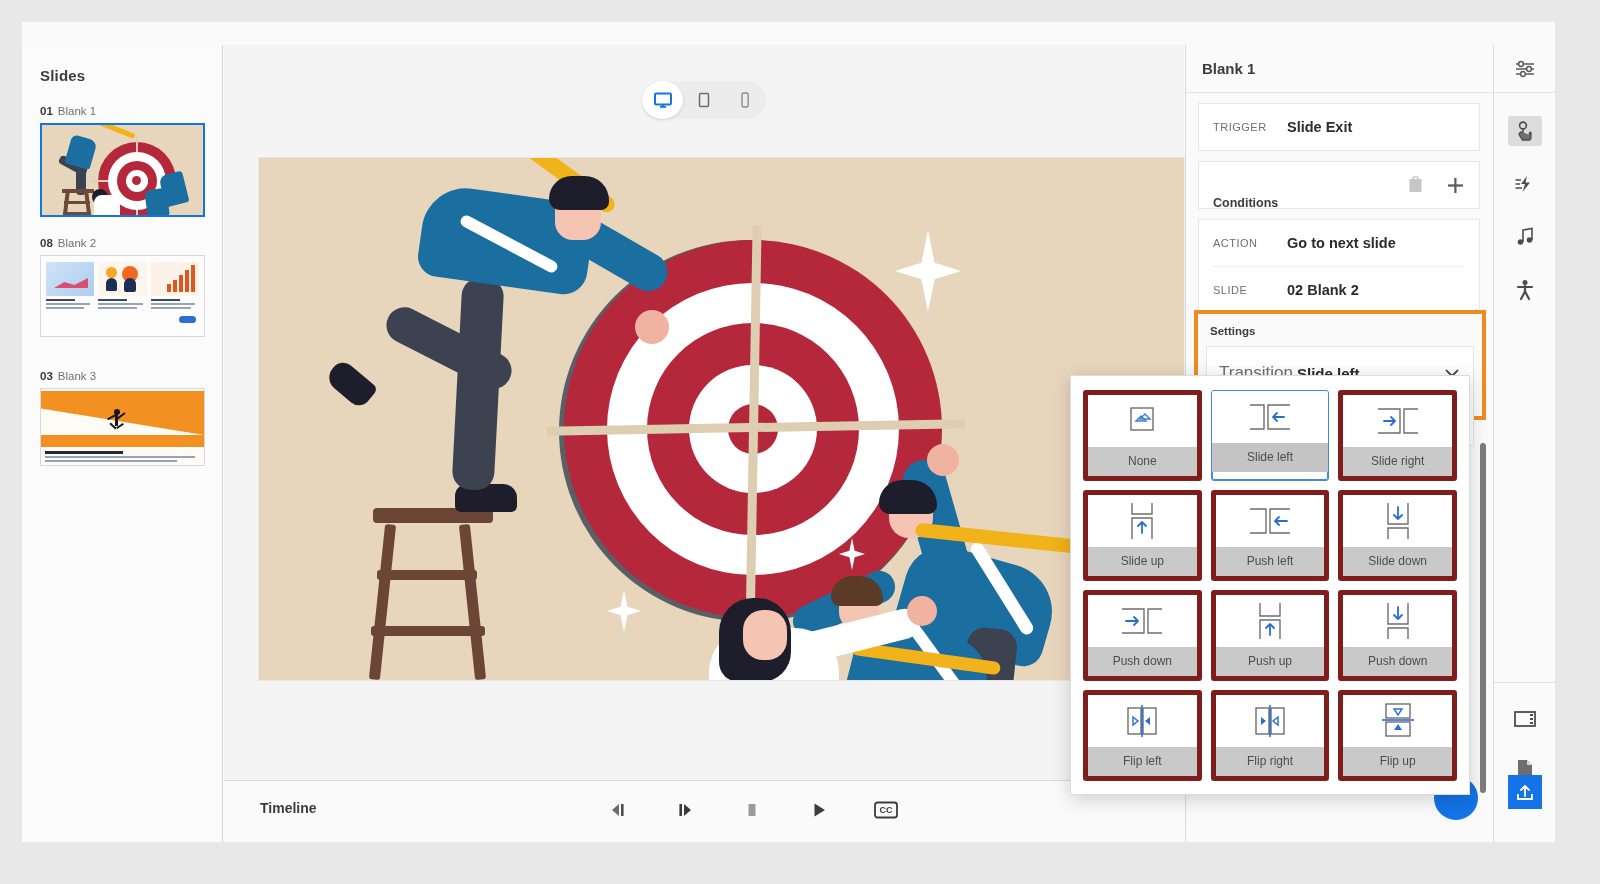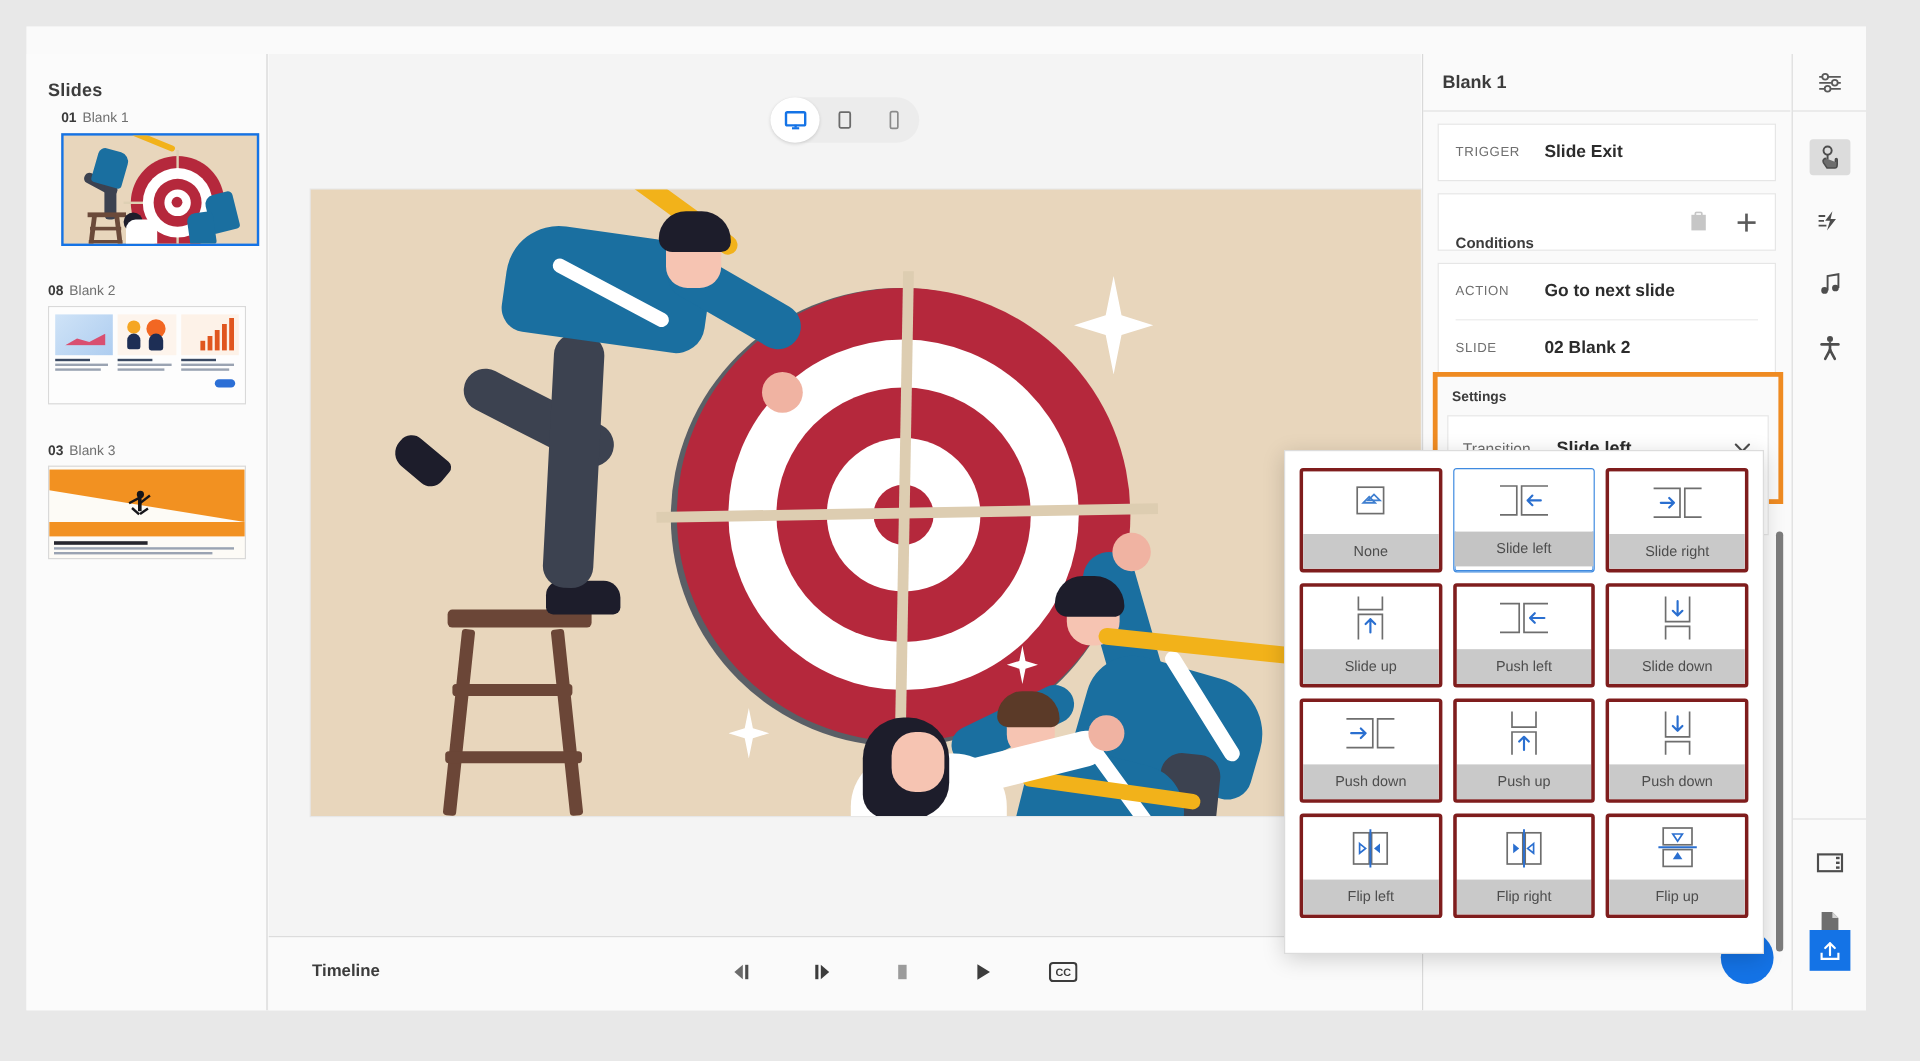--- a/index.html
+++ b/index.html
@@ -224,21 +224,21 @@
   }
   #settings-label {
     position:absolute; left:12px; top:11px;
     font-size:11.5px; font-weight:700; color:#3c3c3c;
   }
   #settings-card {
     position:absolute; left:8px; top:32px; right:8px; bottom:-30px;
     background:#fff; border:1px solid #e6e6e6;
   }
   #transition-row { display:flex; align-items:center; height:52px; padding:0 12px; }
-  #transition-key { font-size:13px; color:#6e6e6e; width:78px; }
+  #transition-key { font-size:17px; color:#6e6e6e; width:78px; }
   #transition-val { font-size:15px; color:#2c2c2c; font-weight:700; flex:1; }
 
   
   #props-scroll {
     position:absolute; right:6px; top:398px; width:6px; height:350px;
     background:#7c7c7c; border-radius:3px;
   }
 
   #fab {
     position:absolute; right:14px; bottom:22px;
@@ -249,21 +249,21 @@
   
   #transition-dropdown {
     position:absolute; left:1048px; top:353px;
     width:400px; height:420px;
     background:#fff; border:1px solid #dcdcdc;
     box-shadow:0 4px 18px rgba(0,0,0,.18);
     padding:14px 12px 12px 12px;
   }
   #trans-grid { display:grid; grid-template-columns:repeat(3,1fr); gap:9px; }
   .trans-item {
-    background:#fff; border:3px solid #7f1d1d; border-radius:3px;
+    background:#fff; border:5px solid #7f1d1d; border-radius:3px;
     overflow:hidden; display:flex; flex-direction:column;
   }
   .trans-item.selected { border:1px solid #3f8ae0; box-shadow:0 0 0 1px #3f8ae0 inset; }
   .trans-icon { height:52px; display:flex; align-items:center; justify-content:center; background:#fff; }
   .trans-name {
     background:#c9c9c9; color:#4d4d4d; font-size:12px;
     text-align:center; padding:7px 0 8px 0;
   }
   .trans-item.selected .trans-name { background:#c4c4c4; }
 
@@ -292,21 +292,21 @@
   svg { display:block; }
 </style>
 </head>
 <body>
 
 <div id="app-window">
 
   <div id="slides-panel">
     <div id="slides-title">Slides</div>
 
-    <div class="slide-entry" style="top:48px;margin-left:11px;">
+    <div class="slide-entry" style="top:60px;">
       <div class="slide-label">
         <span class="num">01</span><span>Blank 1</span>
       </div>
       <div class="slide-thumb selected t1">
         <div class="ring r1"></div>
           <div class="crossh"></div>
           <div class="crossv"></div>
         <div class="ring r2"></div>
           <div class="ring r3"></div>
           <div class="ring r4"></div>

